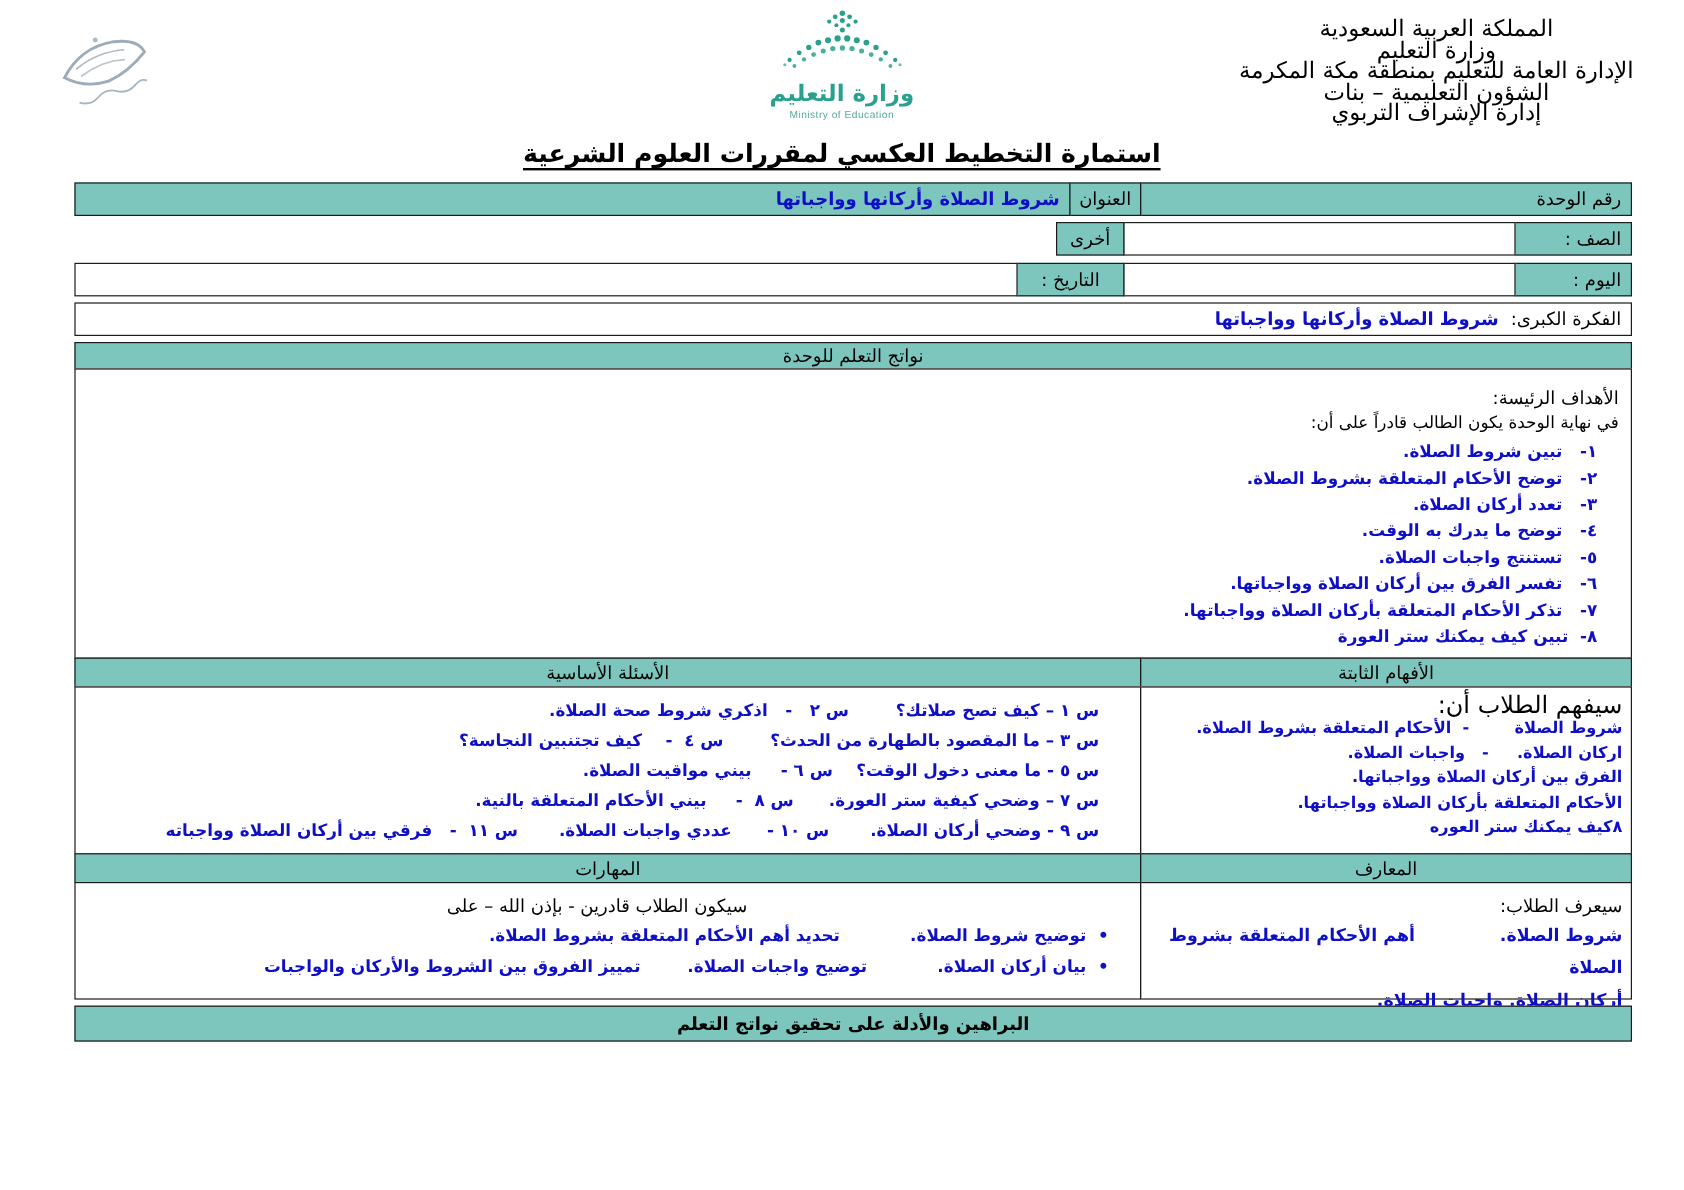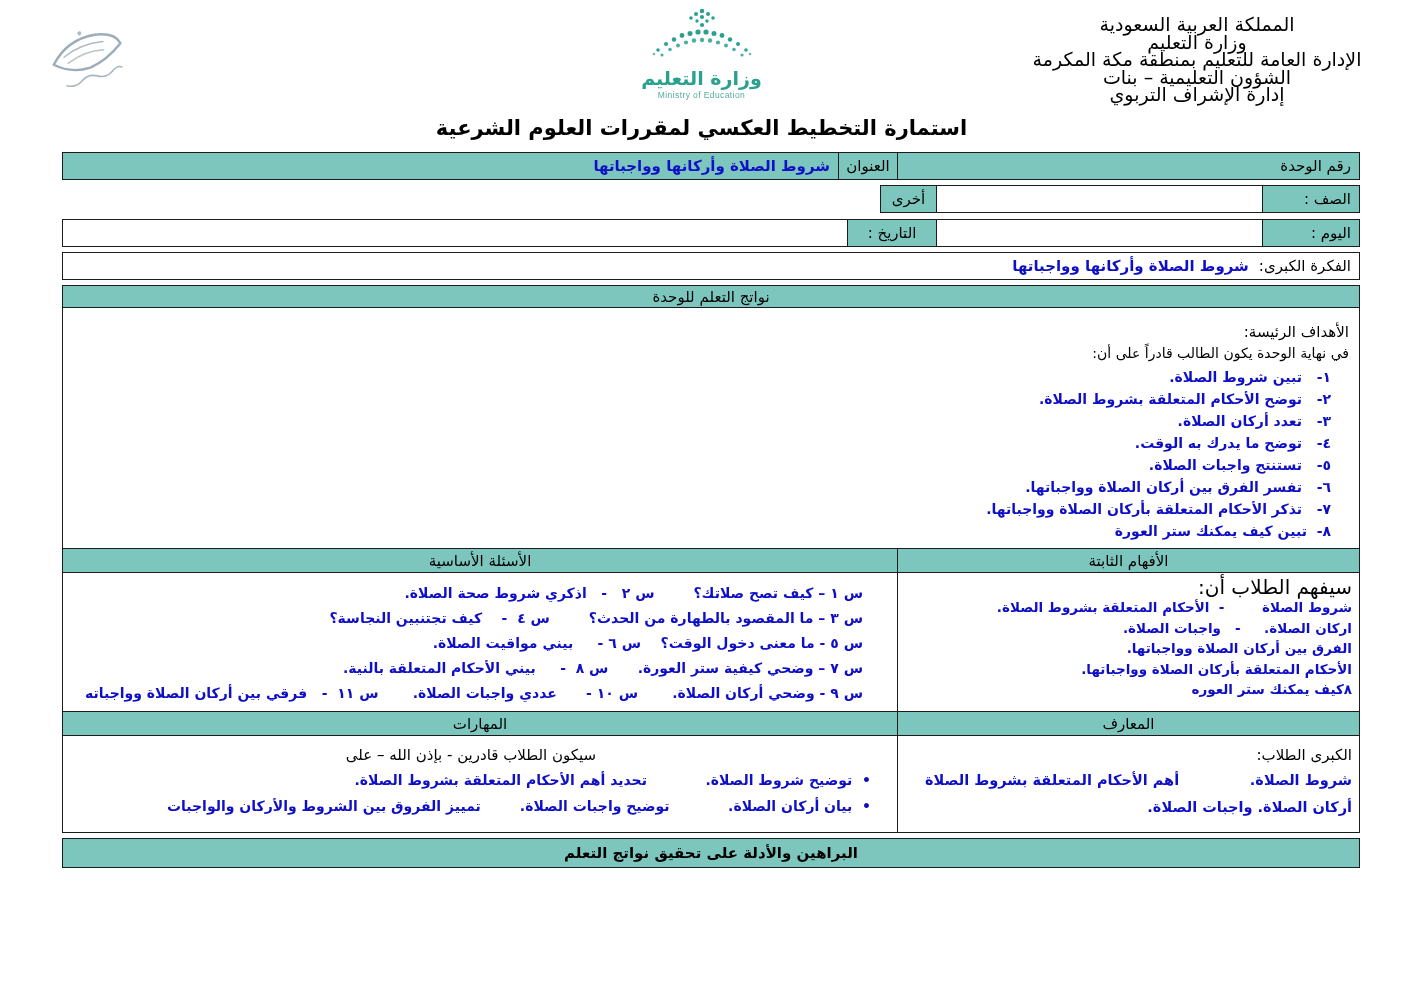--- a/index.html
+++ b/index.html
@@ -13,38 +13,38 @@
   .header{position:relative;height:114px}
   .org{position:absolute;top:16px;right:36px;width:340px;text-align:center;
        font-size:19px;line-height:17.5px;font-weight:500}
   .logo{position:absolute;top:6px;left:50%;transform:translateX(-50%);
         text-align:center;width:170px}
   .logo-ar{font-size:19px;font-weight:bold;color:#2aa18e;margin-top:1px;letter-spacing:.5px}
   .logo-en{font-size:8.5px;color:#54ab9d;letter-spacing:.4px;margin-top:1px;
            font-family:"Liberation Sans","DejaVu Sans",sans-serif}
   .stamp{position:absolute;top:20px;left:40px;opacity:.9}
   .doc-title{text-align:center;font-size:21px;font-weight:bold;
-             text-underline-offset:5px;margin-top:2px}
+             text-decoration:underline;text-underline-offset:5px;margin-top:2px}
   
   .form{margin:12px 43px 0 62px}
   .row{display:flex;direction:rtl}
   .cell{border:1px solid #1c1c1c;display:flex;align-items:center;font-size:15px;background:#fff}
   .cell + .cell{margin-right:-1px}
   .attach{margin-top:-1px}
   .gap{margin-top:5px}.gap6{margin-top:6px}
   .teal{background:#7cc6be}
   .ctr{justify-content:center}
   .padr{padding-right:8px;padding-left:6px}
   .blue{color:#0f0fc5;font-weight:bold}
   .pre{white-space:pre-wrap}
   .bold{font-weight:bold}
   .mr10{margin-right:10px}
   .spacer{flex:1}
   .f1{flex:1;min-width:0}
-  .w425{width:463px;flex:none}.w327{width:327px;flex:none}
+  .w425{width:410px;flex:none}.w327{width:327px;flex:none}
   .w98{width:98px;flex:none}.w90{width:90px;flex:none}
   .w60{width:60px;flex:none}.w57{width:57px;flex:none}
   .h28{height:28px}.h23{height:23px}.h25{height:25px}.h30{height:30px}
   .h242{height:242px}.h140{height:140px}.h98{height:98px}
   
   .content{display:block;align-items:unset;padding:14px 10px;font-size:14px;text-align:right}
   .oline{font-size:15px;line-height:21px}
   .oline2{font-size:14px;line-height:20px;margin-bottom:3px}
   .oitem{line-height:22px;padding-right:18px;font-size:14px}
   .qcell{padding:8px 34px 0 8px}
@@ -228,21 +228,21 @@
     <div class="cell teal w425 ctr">
         <span>المعارف</span>
       </div>
     <div class="cell teal f1 ctr">
         <span>المهارات</span>
       </div>
   </div>
 
   <div class="row attach">
     <div class="cell w425 content kcell h98">
-      <div class="kintro">الكبرى الطلاب:</div>
+      <div class="kintro">سيعرف الطلاب:</div>
       <div class="blue kline pre">شروط الصلاة.              أهم الأحكام المتعلقة بشروط الصلاة</div>
       <div class="blue kline pre">أركان الصلاة. واجبات الصلاة.</div>
     </div>
     <div class="cell f1 content scell h98">
       <div class="sintro">سيكون الطلاب قادرين - بإذن الله – على</div>
       <div class="blue sline pre">•  توضيح شروط الصلاة.            تحديد أهم الأحكام المتعلقة بشروط الصلاة.</div>
       <div class="blue sline pre">•  بيان أركان الصلاة.            توضيح واجبات الصلاة.        تمييز الفروق بين الشروط والأركان والواجبات</div>
     </div>
   </div>
 

